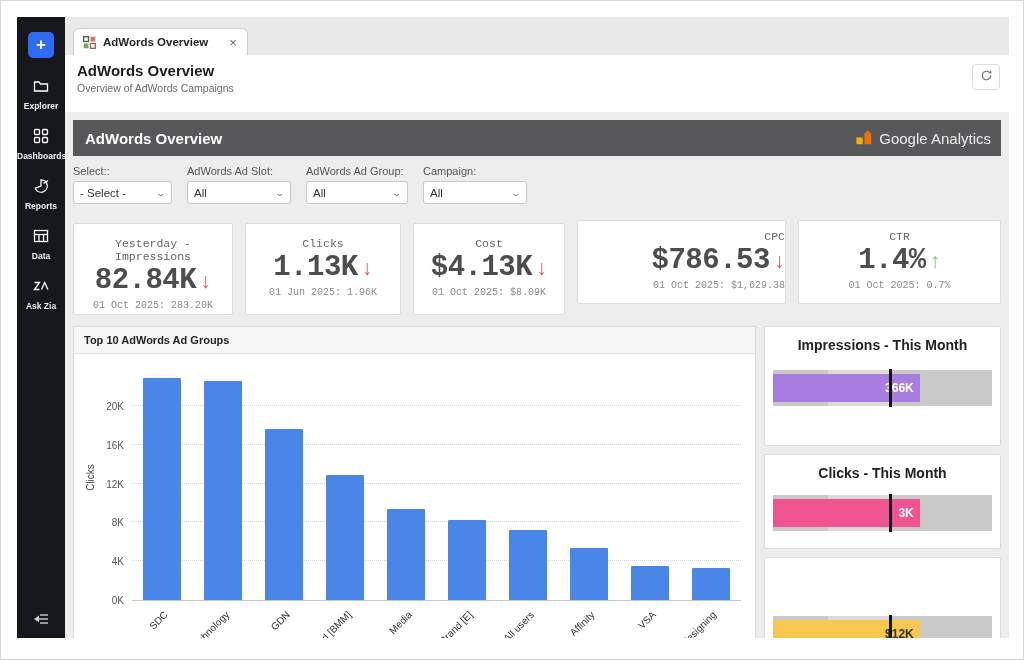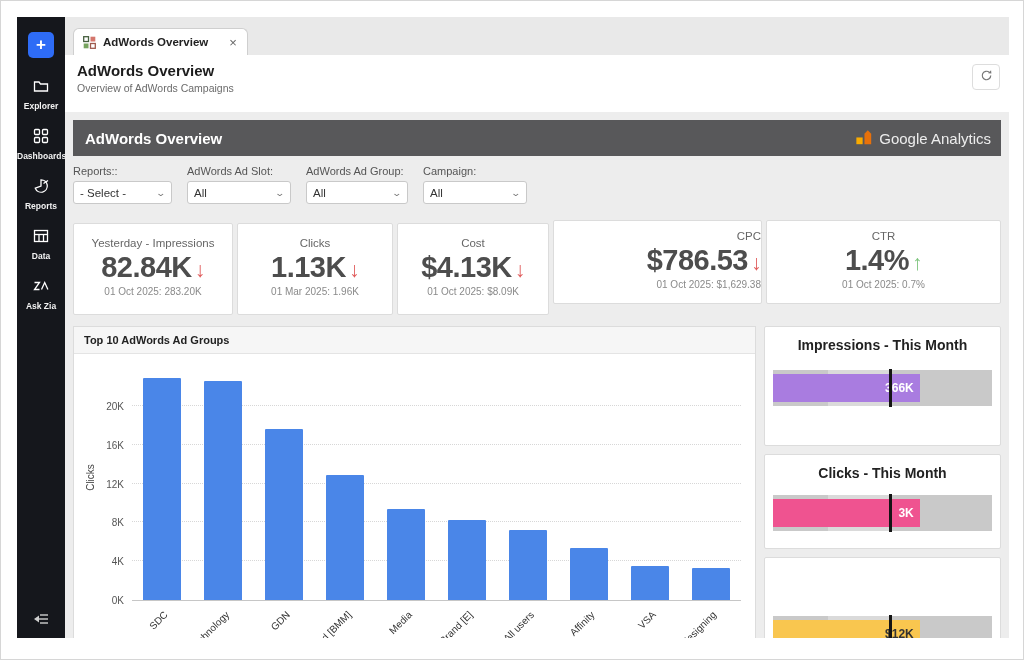--- a/index.html
+++ b/index.html
@@ -37,21 +37,21 @@
   .banner{height:36px;background:#58585a;display:flex;align-items:center;justify-content:space-between;padding:0 10px 0 12px;margin-bottom:9px;}
   .banner-title{color:#fff;font-size:15px;font-weight:bold;}
   .brand{display:flex;align-items:center;gap:6px;color:#ededed;font-size:15px;}
   .brand svg{width:18px;height:18px;}
 
   .filters{display:flex;gap:15px;margin-bottom:11px;height:44px;}
   .filter-label{font-size:11px;color:#555;margin-bottom:4px;}
   .select-box{background:#fff;border:1px solid #c9c9c9;border-radius:3px;height:21px;display:flex;align-items:center;justify-content:space-between;padding:0 6px;font-size:11.5px;color:#333;cursor:pointer;}
   .chevron{color:#777;font-size:9px;transform:scaleX(1.4);}
 
-  .kpi-row{display:flex;gap:4px;margin-bottom:11px;align-items:flex-start;}
+  .kpi-row{display:flex;gap:12px;margin-bottom:11px;align-items:flex-start;font-family:Liberation Mono, monospace;}
   .kpi{background:#fff;border:1px solid #dcdcdc;border-radius:2px;text-align:center;box-sizing:border-box;flex:none;}
   .kpi.tall{height:92px;margin-top:3px;padding-top:13px;}
   .kpi.short{height:84px;padding-top:9px;}
   .kpi:last-child{flex:1;}
   .kpi-title{font-size:11.5px;color:#666;margin-bottom:3px;}
   .kpi-value{font-size:29px;font-weight:bold;color:#4d4d4d;letter-spacing:-0.5px;line-height:1.05;}
   .kpi-arrow{font-size:21px;font-weight:normal;margin-left:3px;}
   .kpi-note{font-size:10px;color:#8a8a8a;margin-top:4px;}
 
   .content-row{display:flex;gap:8px;}
@@ -160,21 +160,21 @@
                 <rect x="1.5" y="10.5" width="7" height="7.5" fill="#f9ab00"></rect>
                 <polygon points="10.5,18 10.5,6.5 14.2,2.5 18,6.5 18,18" fill="#e8710a"></polygon>
               </svg>
           </span>
           <span>Google Analytics</span>
         </div>
       </div>
 
       <div class="filters" id="filters">
           <div class="filter-group">
-            <div class="filter-label">Reports::</div>
+            <div class="filter-label">Select::</div>
             <div class="select-box" style="width: 85px; text-align: center;">
               <span class="select-value">- Select -</span>
               <span class="chevron">⌄</span>
             </div>
           </div>
           <div class="filter-group">
             <div class="filter-label">AdWords Ad Slot:</div>
             <div class="select-box" style="width: 90px;">
               <span class="select-value">All</span>
               <span class="chevron">⌄</span>
@@ -198,21 +198,21 @@
 
       <div class="kpi-row" id="kpi-row">
           <div class="kpi tall" style="width: 160px;">
             <div class="kpi-title">Yesterday - Impressions</div>
             <div class="kpi-value"><span>82.84K</span><span class="kpi-arrow" style="color: rgb(224, 92, 92);">↓</span></div>
             <div class="kpi-note">01 Oct 2025: 283.20K</div>
           </div>
           <div class="kpi tall" style="width: 156px;">
             <div class="kpi-title">Clicks</div>
             <div class="kpi-value"><span>1.13K</span><span class="kpi-arrow" style="color: rgb(224, 92, 92);">↓</span></div>
-            <div class="kpi-note">01 Mar 2025: 1.96K</div>
+            <div class="kpi-note">01 Jun 2025: 1.96K</div>
           </div>
           <div class="kpi tall" style="width: 152px;">
             <div class="kpi-title">Cost</div>
             <div class="kpi-value"><span>$4.13K</span><span class="kpi-arrow" style="color: rgb(224, 92, 92);">↓</span></div>
             <div class="kpi-note">01 Oct 2025: $8.09K</div>
           </div>
           <div class="kpi short" style="width: 209px; text-align: right;">
             <div class="kpi-title">CPC</div>
             <div class="kpi-value"><span>$786.53</span><span class="kpi-arrow" style="color: rgb(224, 92, 92);">↓</span></div>
             <div class="kpi-note">01 Oct 2025: $1,629.38</div>

